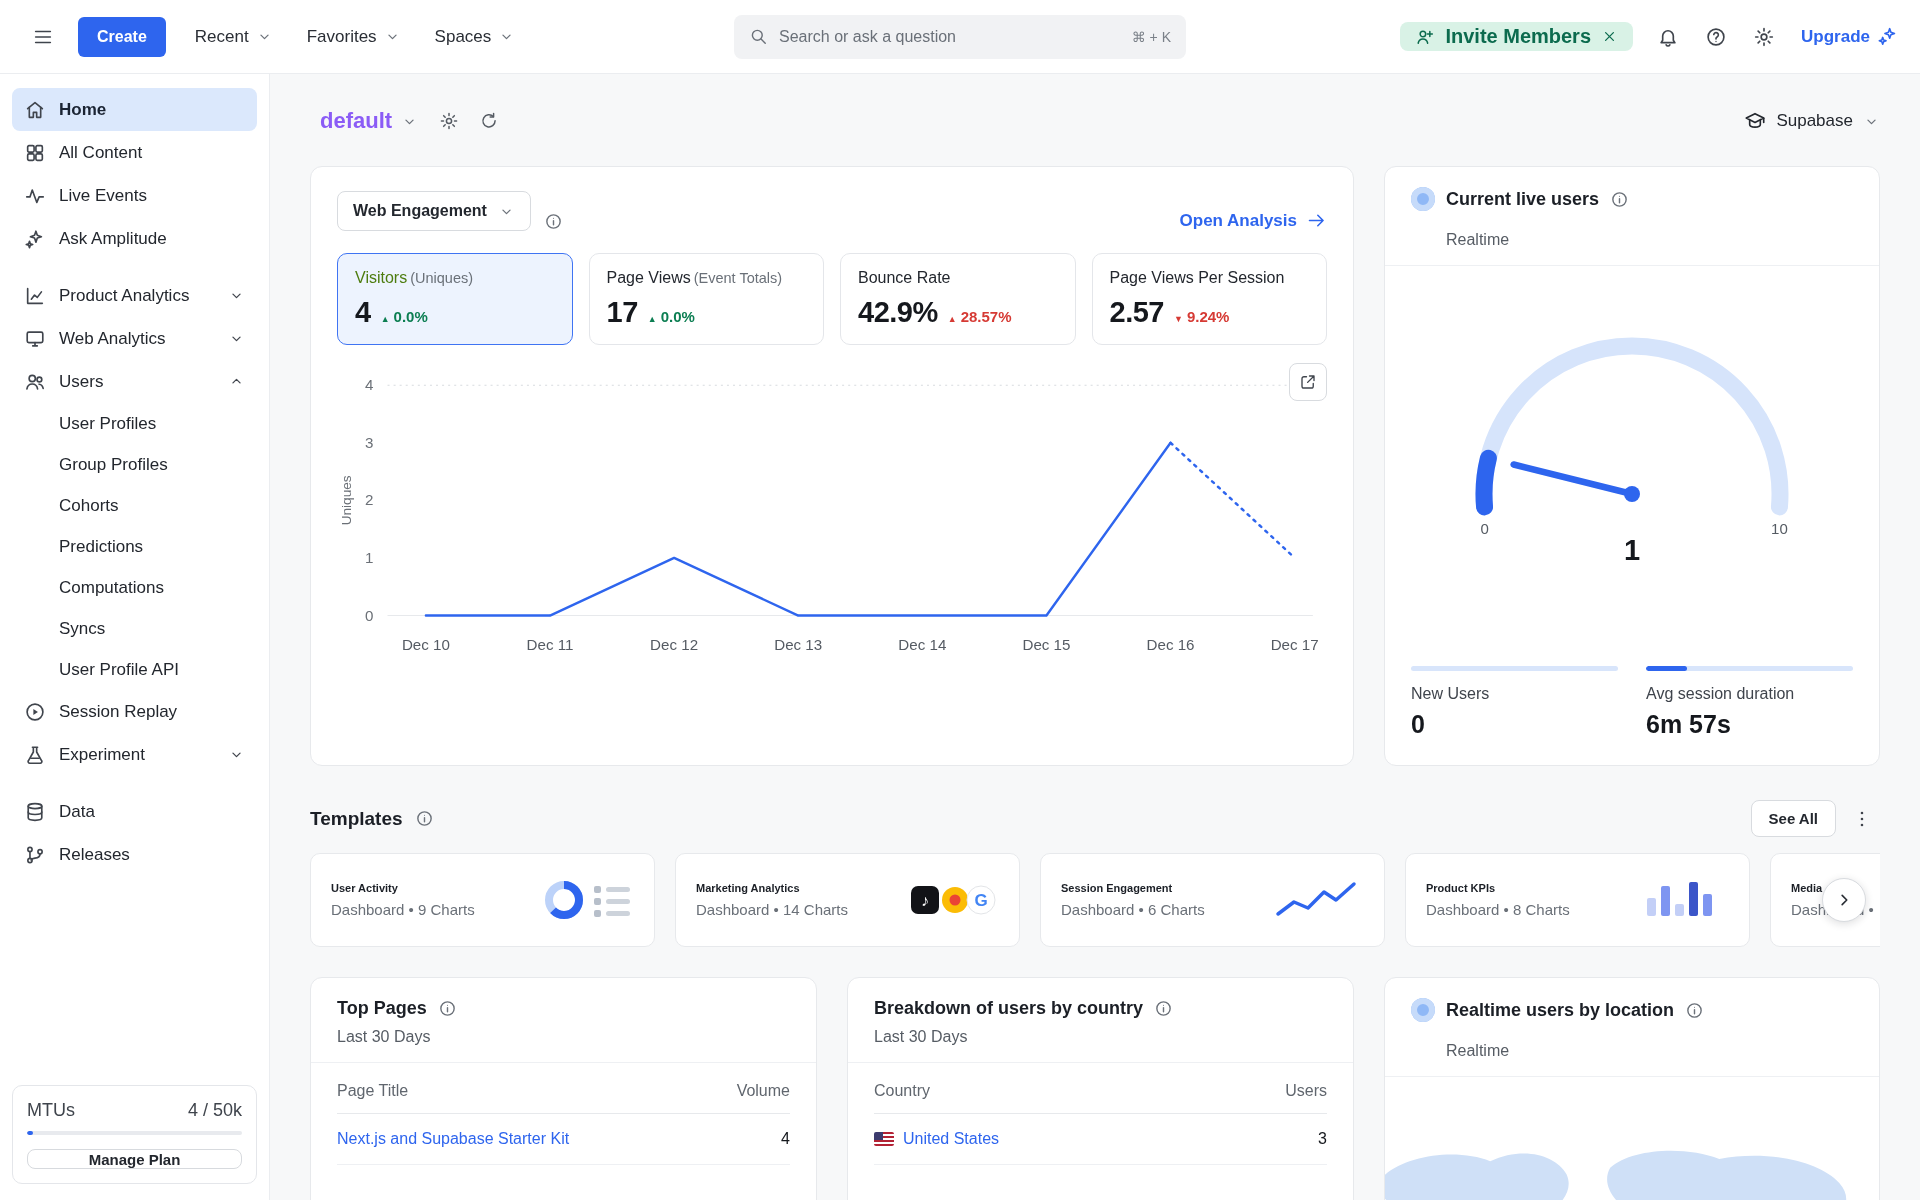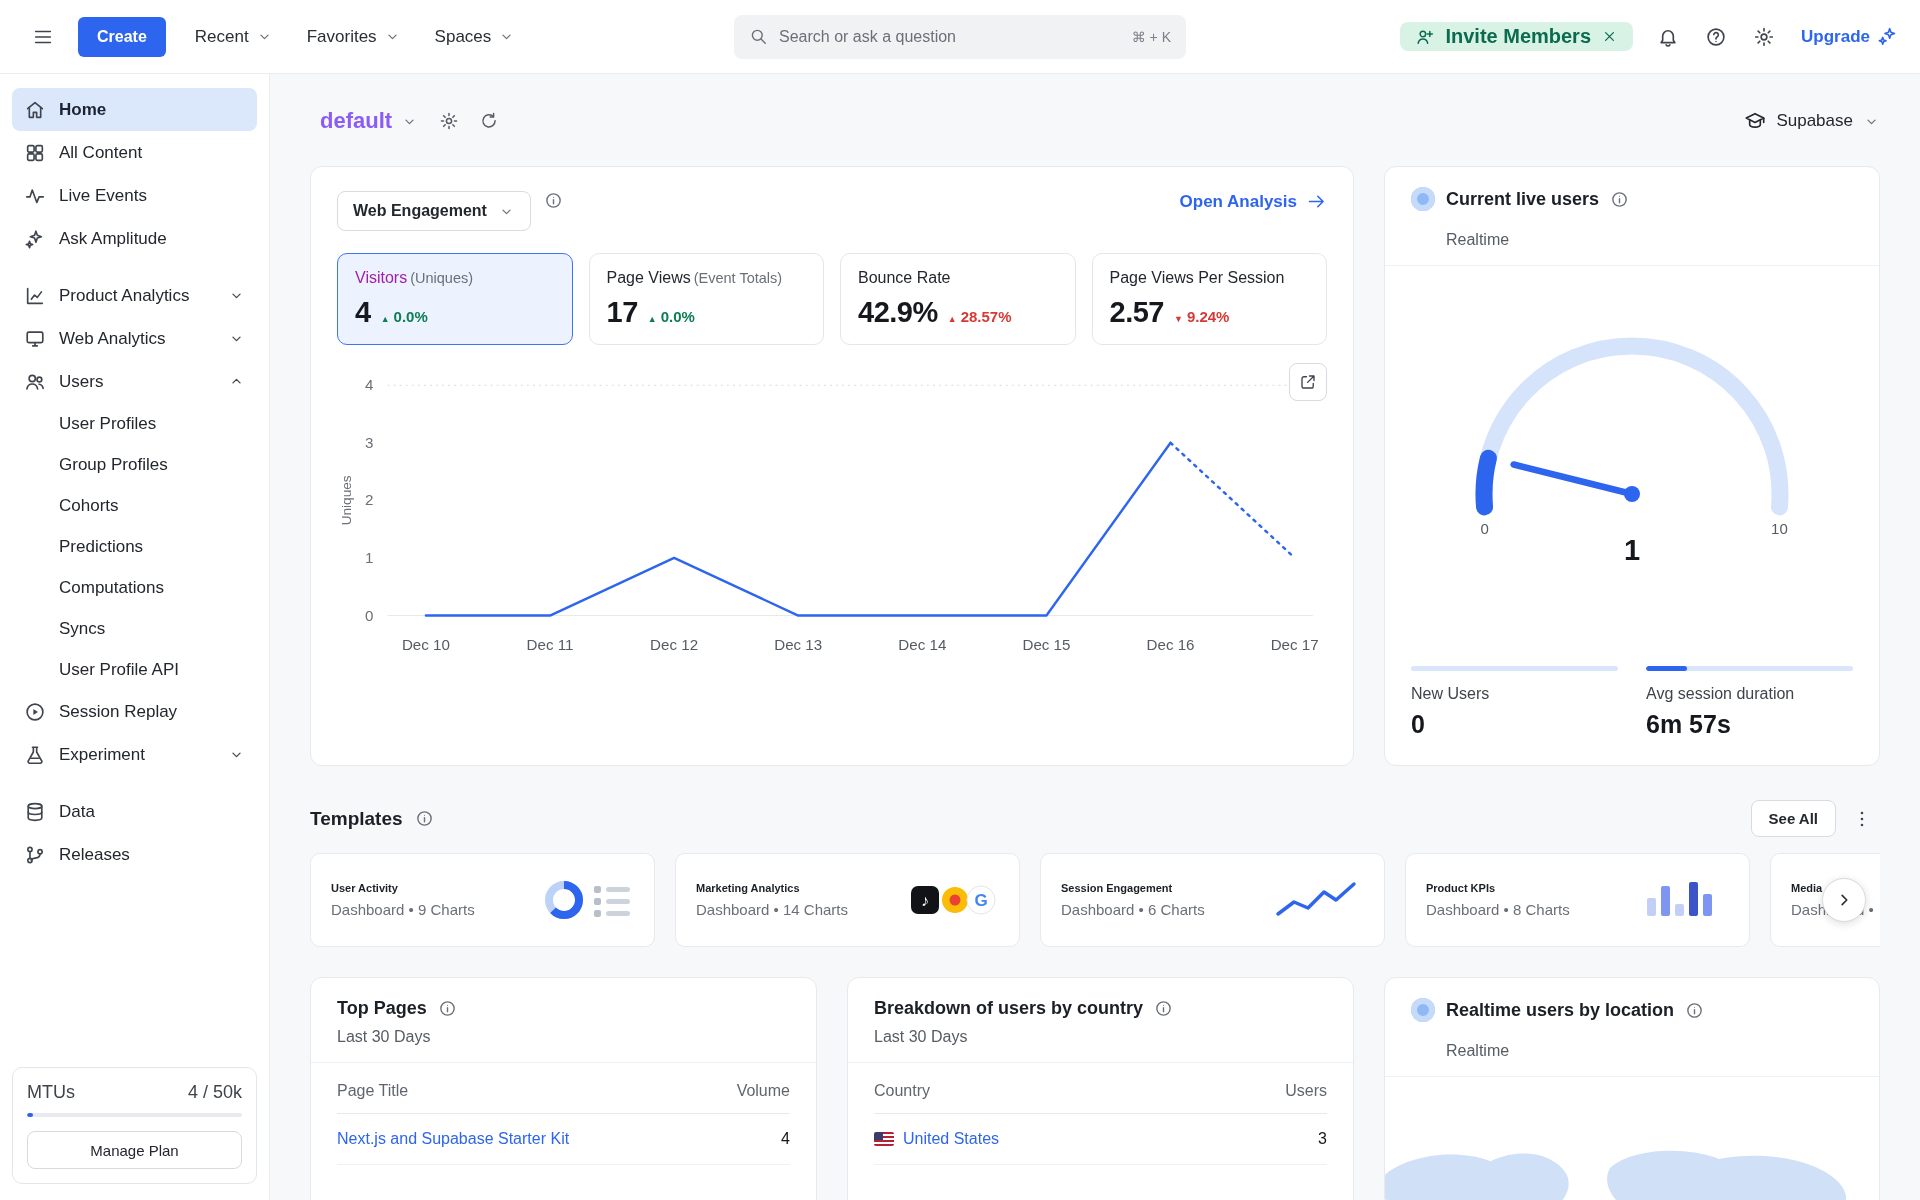--- a/index.html
+++ b/index.html
@@ -33,43 +33,43 @@
 .nav-item{display:flex;align-items:center;gap:13px;height:43px;padding:0 12px;border-radius:8px;font-size:17px;color:#23272e;cursor:pointer;flex:none}
 .nav-item .ic{color:#40454d}
 .nav-item.active{background:#dbe8fc;font-weight:700;color:#1b2433}
 .nav-item .chev{margin-left:auto}
 .nav-sub{display:flex;align-items:center;height:41px;padding:0 12px 0 47px;border-radius:8px;font-size:17px;color:#23272e;cursor:pointer;flex:none}
 .nav-gap{height:14px;flex:none}
 .mtus{margin-top:auto;border:1px solid #e4e6ea;border-radius:10px;padding:14px 14px 14px}
 .mtus-row{display:flex;justify-content:space-between;font-size:18px;color:#3f444c;margin-bottom:10px}
 .mtus-bar{height:4px;border-radius:2px;background:#e8eaee;overflow:hidden;margin-bottom:14px}
 .mtus-bar i{display:block;height:100%;width:3%;background:#2e65ee;border-radius:2px}
-.manage-btn{width:100%;height:38px;border:1px solid #d7dade;background:#fff;border-radius:8px;font-size:15px;font-weight:400;color:#23272e;cursor:pointer}
+.manage-btn{width:100%;height:20px;border:1px solid #d7dade;background:#fff;border-radius:8px;font-size:15px;font-weight:700;color:#23272e;cursor:pointer}
 
 
 .main{flex:1;background:#f7f8f9;padding:26px 40px 0;overflow:hidden}
 .main-head{display:flex;align-items:center;gap:2px;margin-bottom:24px}
 .ws-btn{display:flex;align-items:center;gap:9px;font-size:22px;font-weight:600;color:#8b5cf6;background:none;border:none;cursor:pointer;padding:8px 10px}
 .main-head .icon-btn{width:38px;height:38px;color:#555b63}
 .main-head .icon-btn .ic{width:20px;height:20px}
 .resources-btn{margin-left:auto;display:flex;align-items:center;gap:10px;font-size:17px;font-weight:500;color:#23272e;background:none;border:none;cursor:pointer}
 .grid{display:grid;grid-template-columns:1fr 1fr 496px;gap:30px}
 .card{background:#fff;border:1px solid #e7e9ec;border-radius:12px}
 
 
 .we-card{grid-column:1/3;padding:24px 26px;min-height:600px}
-.we-head{display:flex;align-items:flex-start;gap:13px}
+.we-head{display:flex;align-items:flex-end;gap:13px}
 .we-select{display:flex;align-items:center;gap:11px;border:1px solid #d8dbdf;border-radius:8px;padding:10px 15px;font-size:16px;font-weight:600;color:#23272e;background:#fff;cursor:pointer}
 .open-analysis{margin-left:auto;display:flex;align-items:center;gap:9px;color:#2e65ee;font-size:17px;font-weight:600;cursor:pointer;background:none;border:none}
 .open-analysis .ic{width:21px;height:21px}
 .tiles{display:grid;grid-template-columns:repeat(4,1fr);gap:16px;margin-top:22px}
 .tile{border:1px solid #e4e6ea;border-radius:10px;padding:15px 17px;background:#fff;cursor:pointer}
 .tile.selected{border:1.5px solid #3f74f3;background:#edf3fe}
 .tile-label{font-size:16px;color:#23272e;font-weight:500}
-.tile.selected .tile-label{color:#a21caf}
+.tile.selected .tile-label{color:#4d7c0f}
 .tile-sub{color:#6a7078;font-size:14.5px;margin-left:3px}
 .tile-vals{display:flex;align-items:baseline;gap:10px;margin-top:9px}
 .tile-value{font-size:29px;font-weight:700;color:#15181d;letter-spacing:-.5px}
 .delta{font-size:15px;font-weight:600;display:inline-flex;align-items:baseline;gap:4px}
 .delta .arr{font-size:9px}
 .delta.pos{color:#0c7e52}
 .delta.neg{color:#d63a34}
 .chart-wrap{position:relative;margin-top:20px}
 .expand-btn{position:absolute;right:0;top:-2px;width:38px;height:38px;border:1px solid #d8dbdf;border-radius:8px;background:#fff;color:#3f444c;display:flex;align-items:center;justify-content:center;cursor:pointer;z-index:2}
 .expand-btn .ic{width:18px;height:18px}

